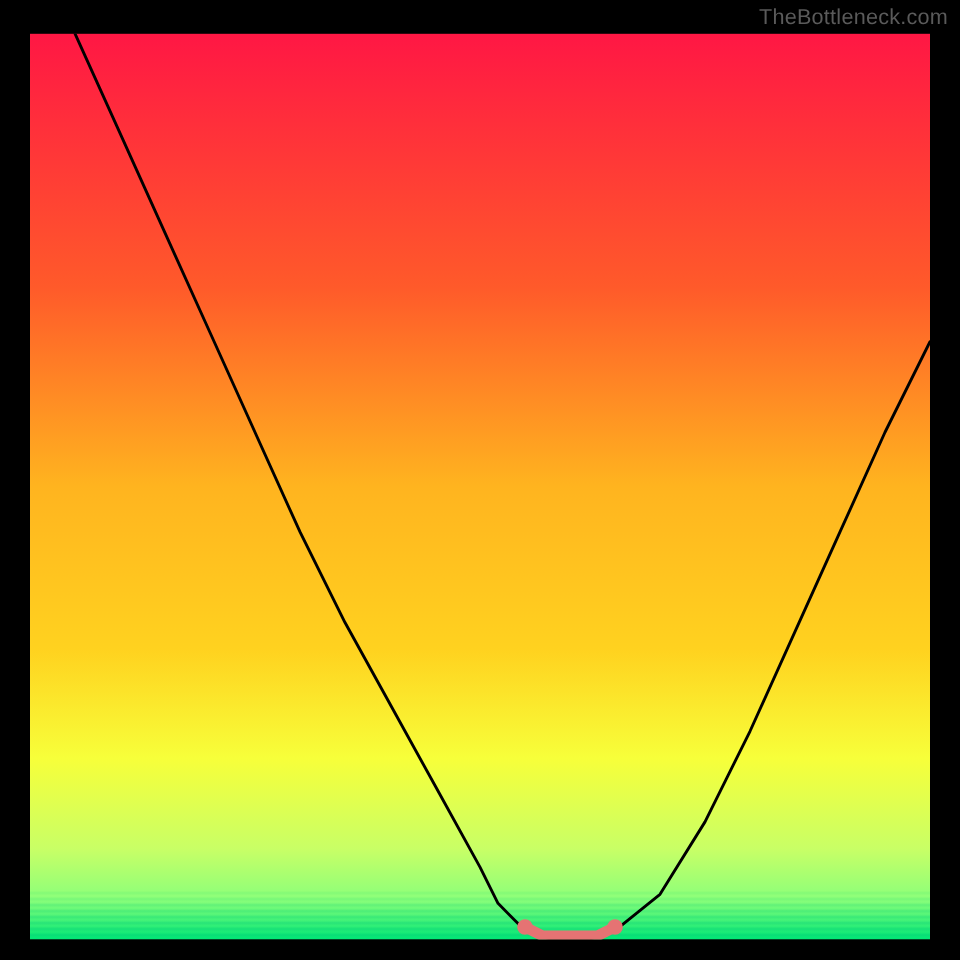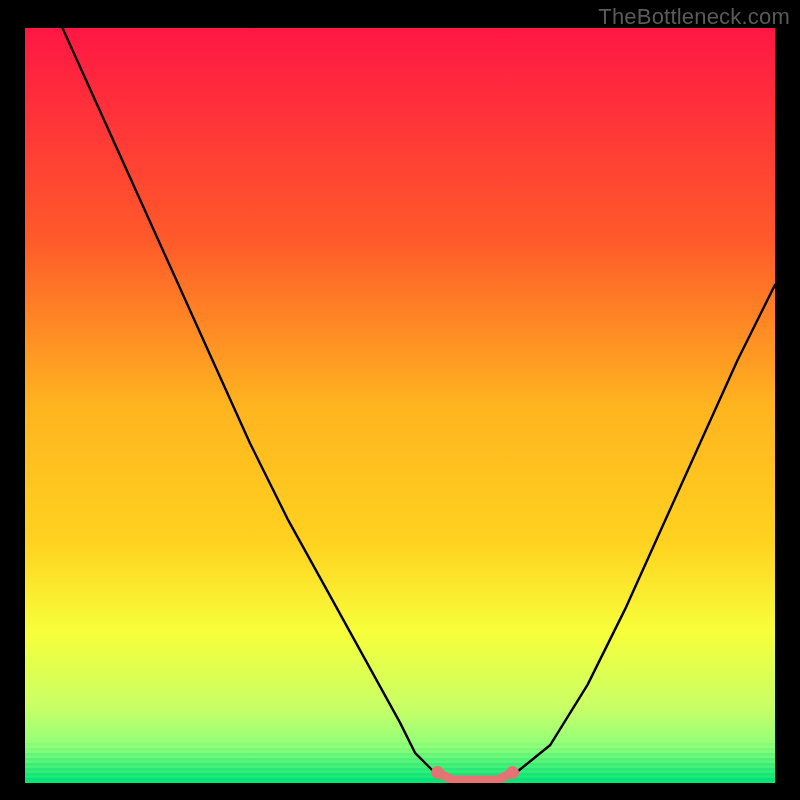--- a/index.html
+++ b/index.html
@@ -15,21 +15,21 @@
     position: relative;
     width: 800px;
     height: 800px;
     background: #000;
   }
   .watermark {
     position: absolute;
     top: 4px;
     right: 10px;
     color: #5a5a5a;
-    font-size: 22px;
+    font-size: 18px;
     font-weight: 500;
     letter-spacing: 0.2px;
     z-index: 2;
   }
   .plot {
     position: absolute;
     left: 25px;
     top: 28px;
     width: 750px;
     height: 755px;

